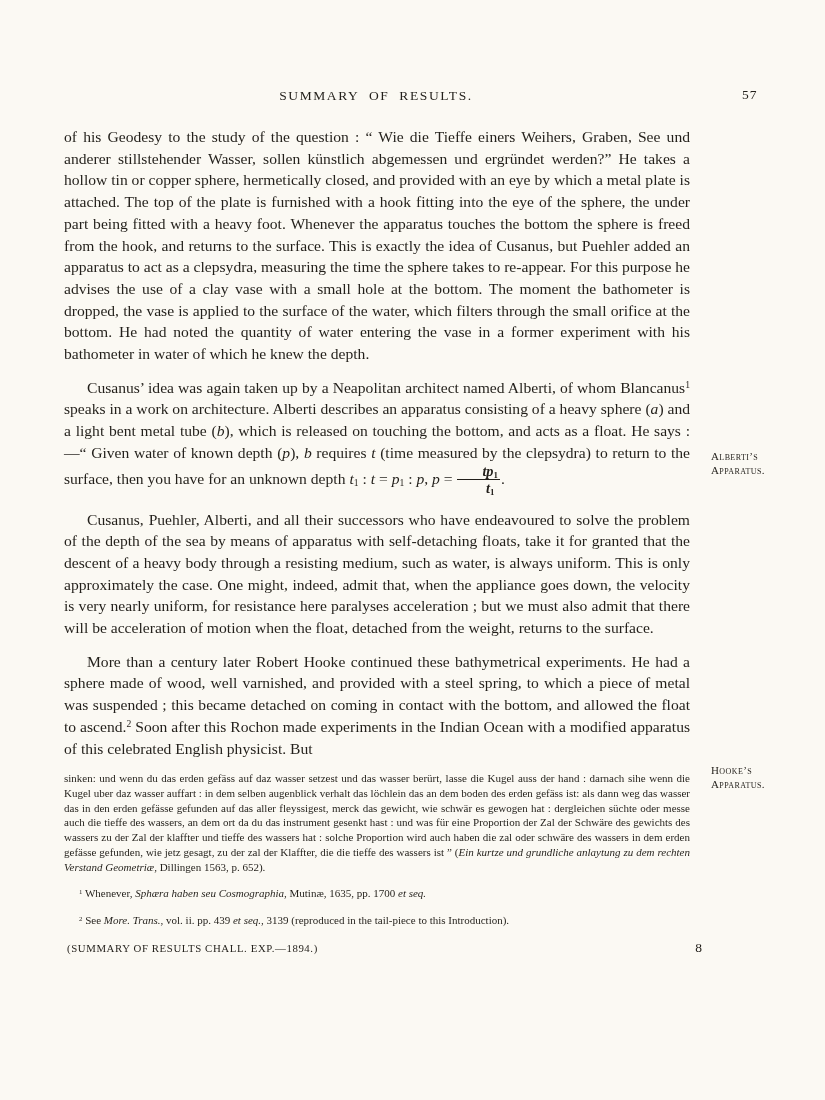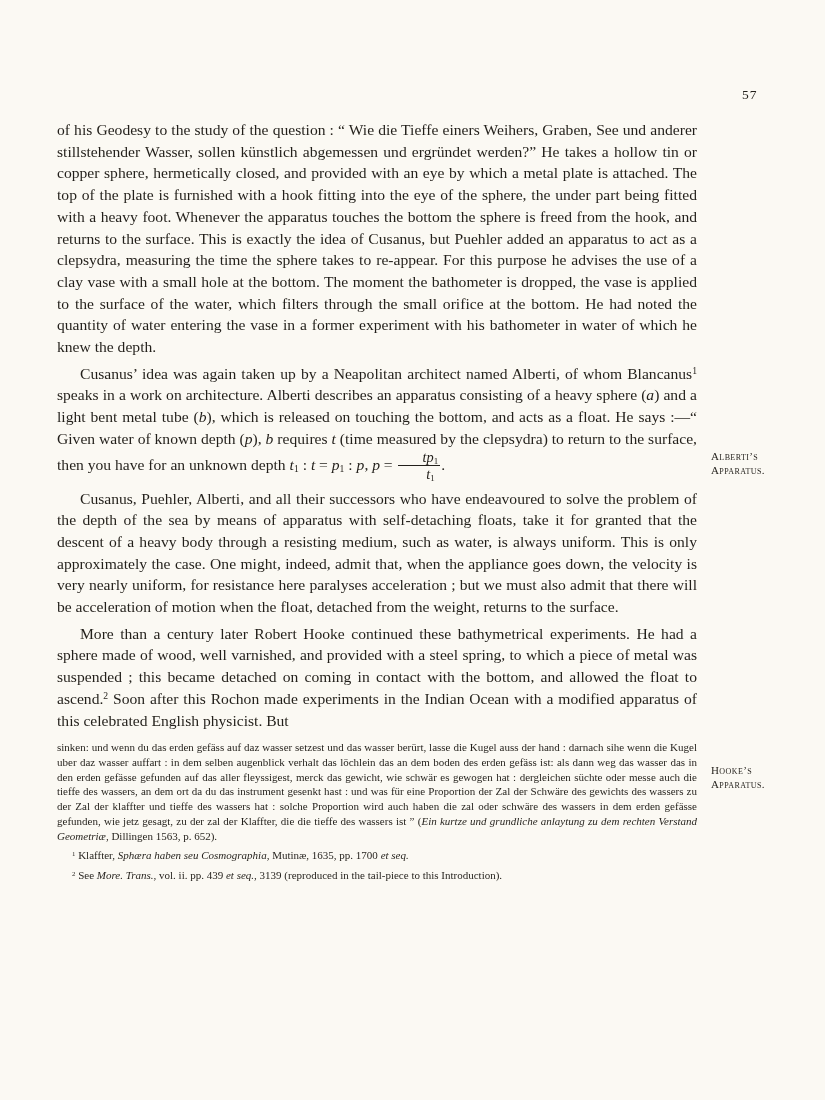--- a/index.html
+++ b/index.html
@@ -16,38 +16,38 @@
   .running-title{
     position:absolute;top:88px;left:52px;width:648px;
     text-align:center;font-size:13.5px;letter-spacing:1.6px;word-spacing:5px;
   }
   .page-number{
     position:absolute;top:87px;left:742px;font-size:13.5px;letter-spacing:1px;text-align:right;
   }
 
   
   .column{position:absolute;top:114px;left:52px;width:650px;}
-  p{margin:5px;}
+  p{margin:12px;}
   .body-para{
     text-align:justify;font-size:15.6px;line-height:21.7px;
   }
   .body-para.indent{text-indent:23px;}
   .foot-block{margin-top:9px;}
   .foot-para{
     text-align:justify;font-size:11px;line-height:14.7px;
   }
   .foot-para.indent{text-indent:15px;}
 
   
   .i{font-style:italic;}
   .sup{font-size:0.62em;vertical-align:0.5em;line-height:0;}
   .sub{font-size:0.62em;vertical-align:-0.25em;line-height:0;}
   .frac{
     display:inline-block;vertical-align:middle;text-align:center;
-    font-size:0.92em;line-height:1.08;padding:0 1px;
+    font-size:0.92em;line-height:1.08;padding:0 1px;font-weight:bold;
   }
   .fnum{display:block;border-bottom:1px solid #221f1a;padding:0 2px 0px;}
   .fden{display:block;padding-top:1px;}
 
   
   .margin-notes{position:absolute;left:707px;top:0;width:104px;}
   .margin-note{
     position:absolute;left:4px;width:104px;
     font-variant:small-caps;font-size:11px;line-height:13.5px;
     letter-spacing:0.4px;
@@ -62,35 +62,40 @@
     margin-top:7px;padding-left:15px;
   }
   .signature{font-size:10.8px;letter-spacing:0.6px;}
   .sheet-number{font-size:13.5px;}
 </style>
 </head>
 <body>
 
 <div class="page">
 
+  <div class="running-title">SUMMARY OF RESULTS.</div>
 
   <div class="page-number">57</div>
 
   <div class="column">
     <div id="body-paragraphs">
         <p class="body-para"><span>of his Geodesy to the study of the question : “ Wie die Tieffe einers Weihers, Graben, See und anderer stillstehender Wasser, sollen künstlich abgemessen und ergründet werden?” He takes a hollow tin or copper sphere, hermetically closed, and provided with an eye by which a metal plate is attached.  The top of the plate is furnished with a hook fitting into the eye of the sphere, the under part being fitted with a heavy foot.  Whenever the apparatus touches the bottom the sphere is freed from the hook, and returns to the surface.  This is exactly the idea of Cusanus, but Puehler added an apparatus to act as a clepsydra, measuring the time the sphere takes to re-appear.  For this purpose he advises the use of a clay vase with a small hole at the bottom.  The moment the bathometer is dropped, the vase is applied to the surface of the water, which filters through the small orifice at the bottom.  He had noted the quantity of water entering the vase in a former experiment with his bathometer in water of which he knew the depth.</span></p>
         <p class="body-para indent"><span>Cusanus’ idea was again taken up by a Neapolitan architect named Alberti, of whom Blancanus</span><span class="sup">1</span><span> speaks in a work on architecture.  Alberti describes an apparatus consisting of a heavy sphere (</span><span class="i">a</span><span>) and a light bent metal tube (</span><span class="i">b</span><span>), which is released on touching the bottom, and acts as a float.  He says :—“ Given water of known depth (</span><span class="i">p</span><span>), </span><span class="i">b</span><span> requires </span><span class="i">t</span><span> (time measured by the clepsydra) to return to the surface, then you have for an unknown depth </span><span class="i">t</span><span class="sub">1</span><span> : </span><span class="i">t</span><span> = </span><span class="i">p</span><span class="sub">1</span><span> : </span><span class="i">p</span><span>, </span><span class="i">p</span><span> = </span><span class="frac"><span class="fnum"><span class="i">tp</span><span class="sub">1</span></span><span class="fden"><span class="i">t</span><span class="sub">1</span></span></span><span>.</span></p>
         <p class="body-para indent"><span>Cusanus, Puehler, Alberti, and all their successors who have endeavoured to solve the problem of the depth of the sea by means of apparatus with self-detaching floats, take it for granted that the descent of a heavy body through a resisting medium, such as water, is always uniform.  This is only approximately the case.  One might, indeed, admit that, when the appliance goes down, the velocity is very nearly uniform, for resistance here paralyses acceleration ; but we must also admit that there will be acceleration of motion when the float, detached from the weight, returns to the surface.</span></p>
         <p class="body-para indent"><span>More than a century later Robert Hooke continued these bathymetrical experiments. He had a sphere made of wood, well varnished, and provided with a steel spring, to which a piece of metal was suspended ; this became detached on coming in contact with the bottom, and allowed the float to ascend.</span><span class="sup">2</span><span>  Soon after this Rochon made experiments in the Indian Ocean with a modified apparatus of this celebrated English physicist.  But</span></p>
       </div>
     <div id="footnote-paragraphs" class="foot-block">
         <p class="foot-para"><span>sinken: und wenn du das erden gefäss auf daz wasser setzest und das wasser berürt, lasse die Kugel auss der hand : darnach sihe wenn die Kugel uber daz wasser auffart : in dem selben augenblick verhalt das löchlein das an dem boden des erden gefäss ist: als dann weg das wasser das in den erden gefässe gefunden auf das aller fleyssigest, merck das gewicht, wie schwär es gewogen hat : dergleichen süchte oder messe auch die tieffe des wassers, an dem ort da du das instrument gesenkt hast : und was für eine Proportion der Zal der Schwäre des gewichts des wassers zu der Zal der klaffter und tieffe des wassers hat : solche Proportion wird auch haben die zal oder schwäre des wassers in dem erden gefässe gefunden, wie jetz gesagt, zu der zal der Klaffter, die die tieffe des wassers ist ” (</span><span class="i">Ein kurtze und grundliche anlaytung zu dem rechten Verstand Geometriæ</span><span>, Dillingen 1563, p. 652).</span></p>
-        <p class="foot-para indent"><span class="sup">1</span><span> Klaffter, </span><span class="i">Sphæra haben seu Cosmographia</span><span>, Mutinæ, 1635, pp. 1700 </span><span class="i">et seq.</span></p>
+        <p class="foot-para indent"><span class="sup">1</span><span> Whenever, </span><span class="i">Sphæra haben seu Cosmographia</span><span>, Mutinæ, 1635, pp. 1700 </span><span class="i">et seq.</span></p>
         <p class="foot-para indent"><span class="sup">2</span><span> See </span><span class="i">More. Trans.</span><span>, vol. ii. pp. 439 </span><span class="i">et seq.</span><span>, 3139 (reproduced in the tail-piece to this Introduction).</span></p>
       </div>
+    <div class="footer-row">
+      <span class="signature">(SUMMARY OF RESULTS CHALL. EXP.—1894.)</span>
+      <span class="sheet-number">8</span>
+    </div>
   </div>
 
   <div class="margin-notes" id="margin-notes">
       <div class="margin-note note-0">
         <div>Alberti’s</div>
         <div>Apparatus.</div>
       </div>
       <div class="margin-note note-1">
         <div>Hooke’s</div>
         <div>Apparatus.</div>

